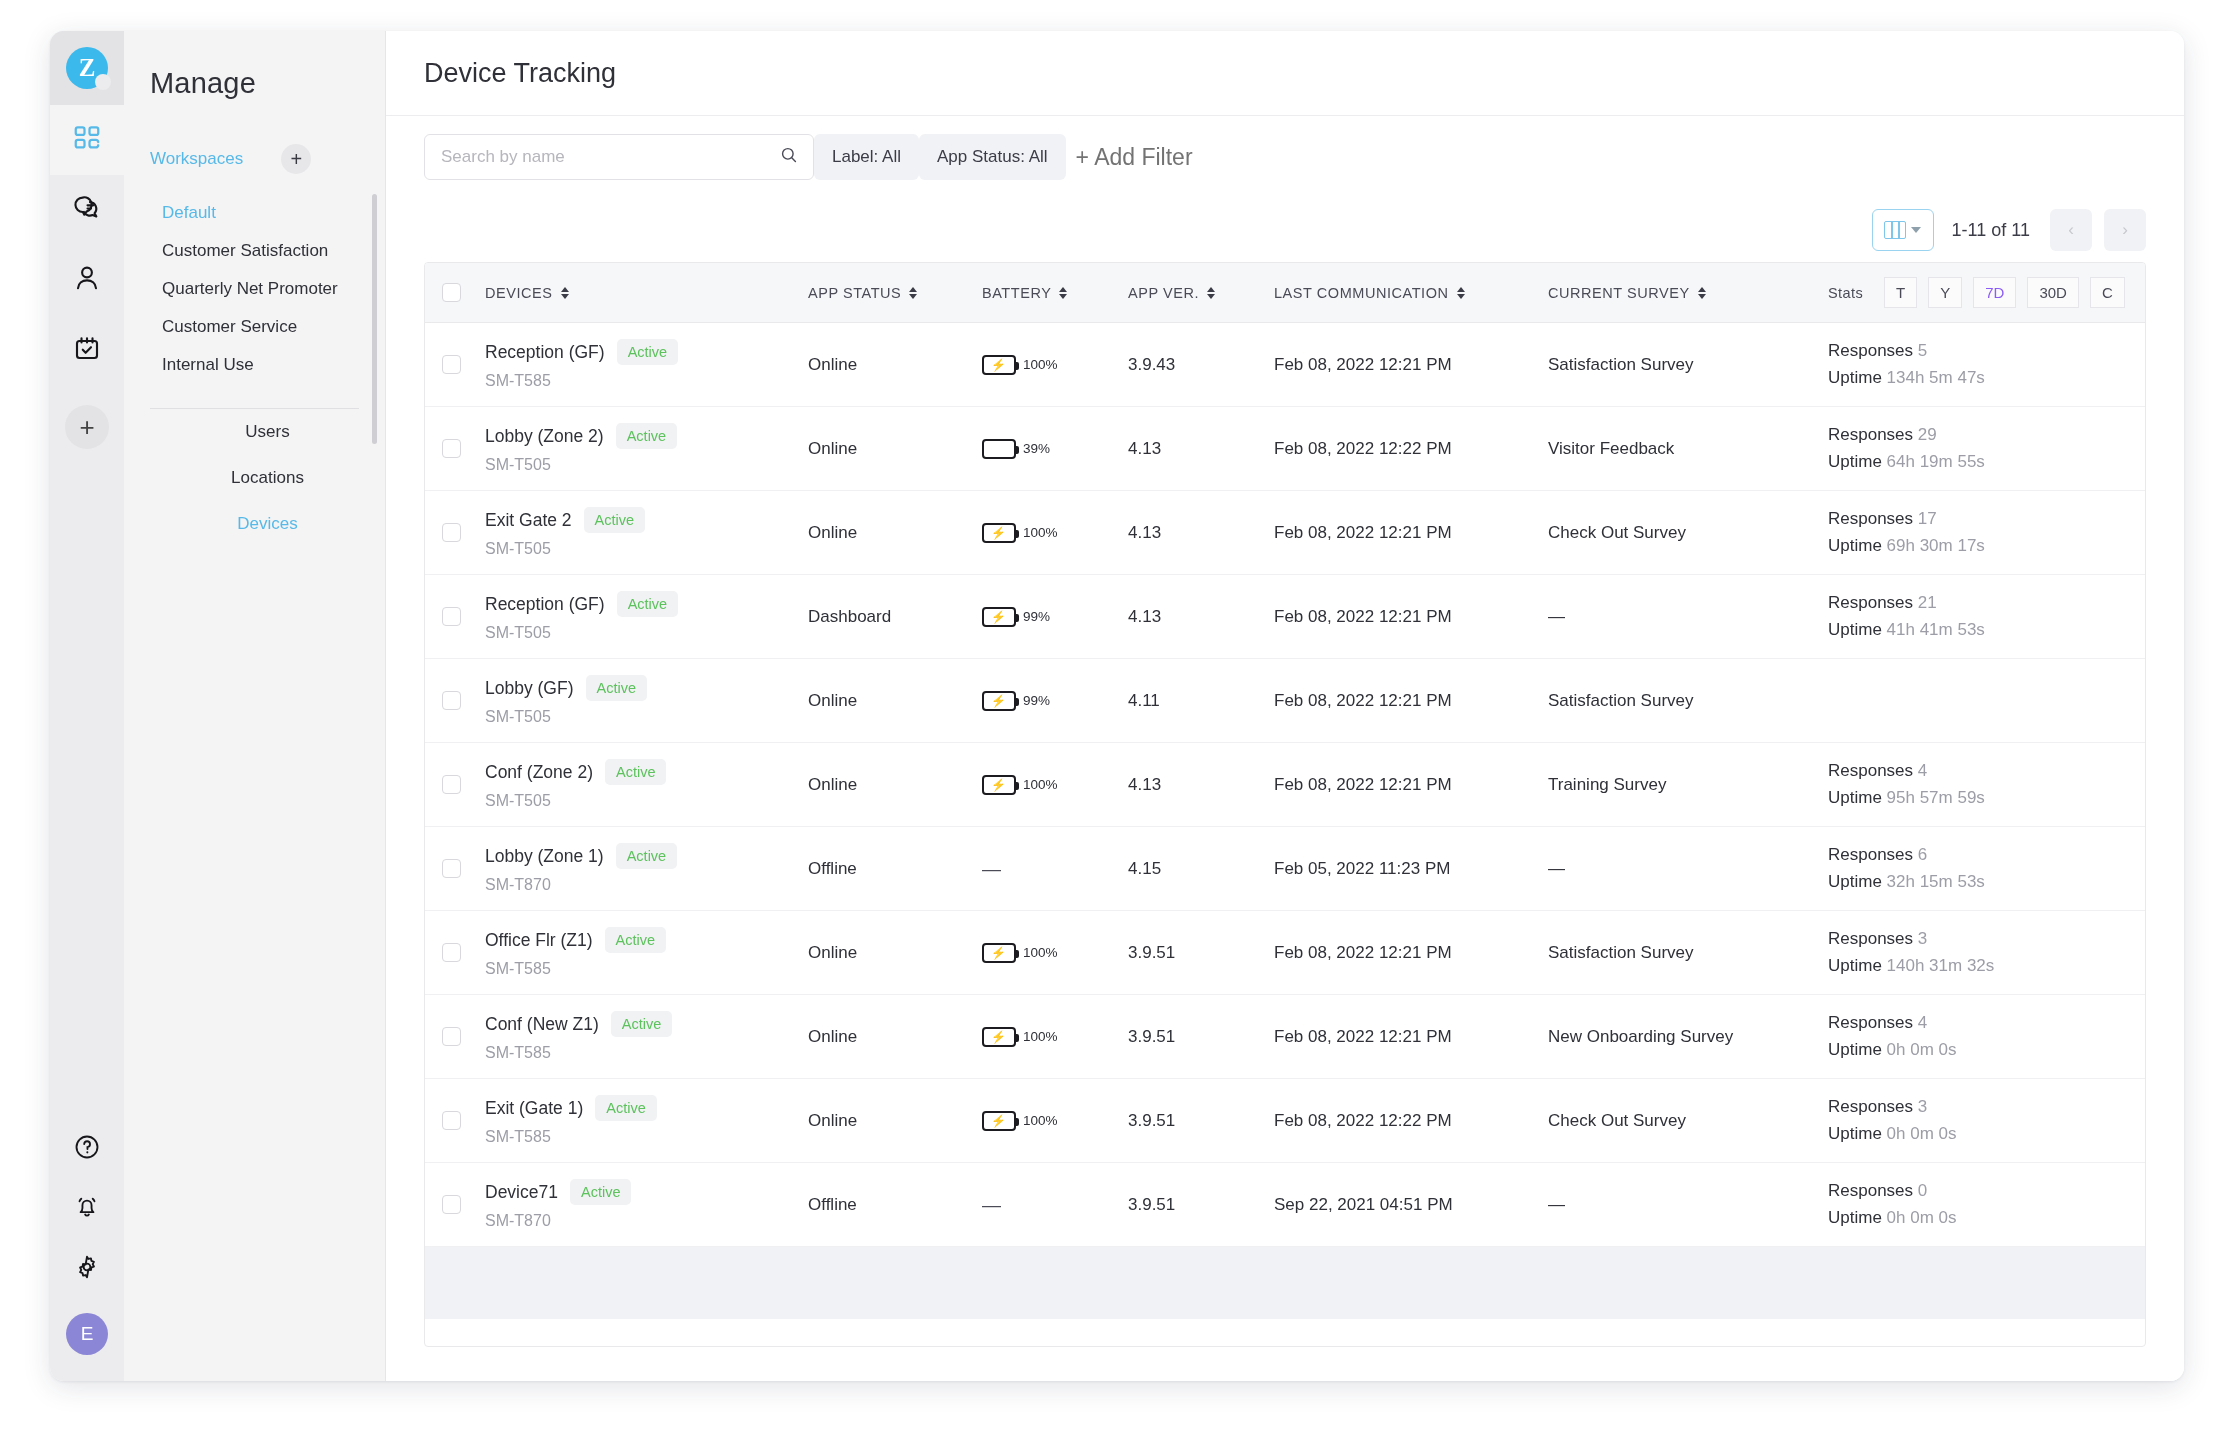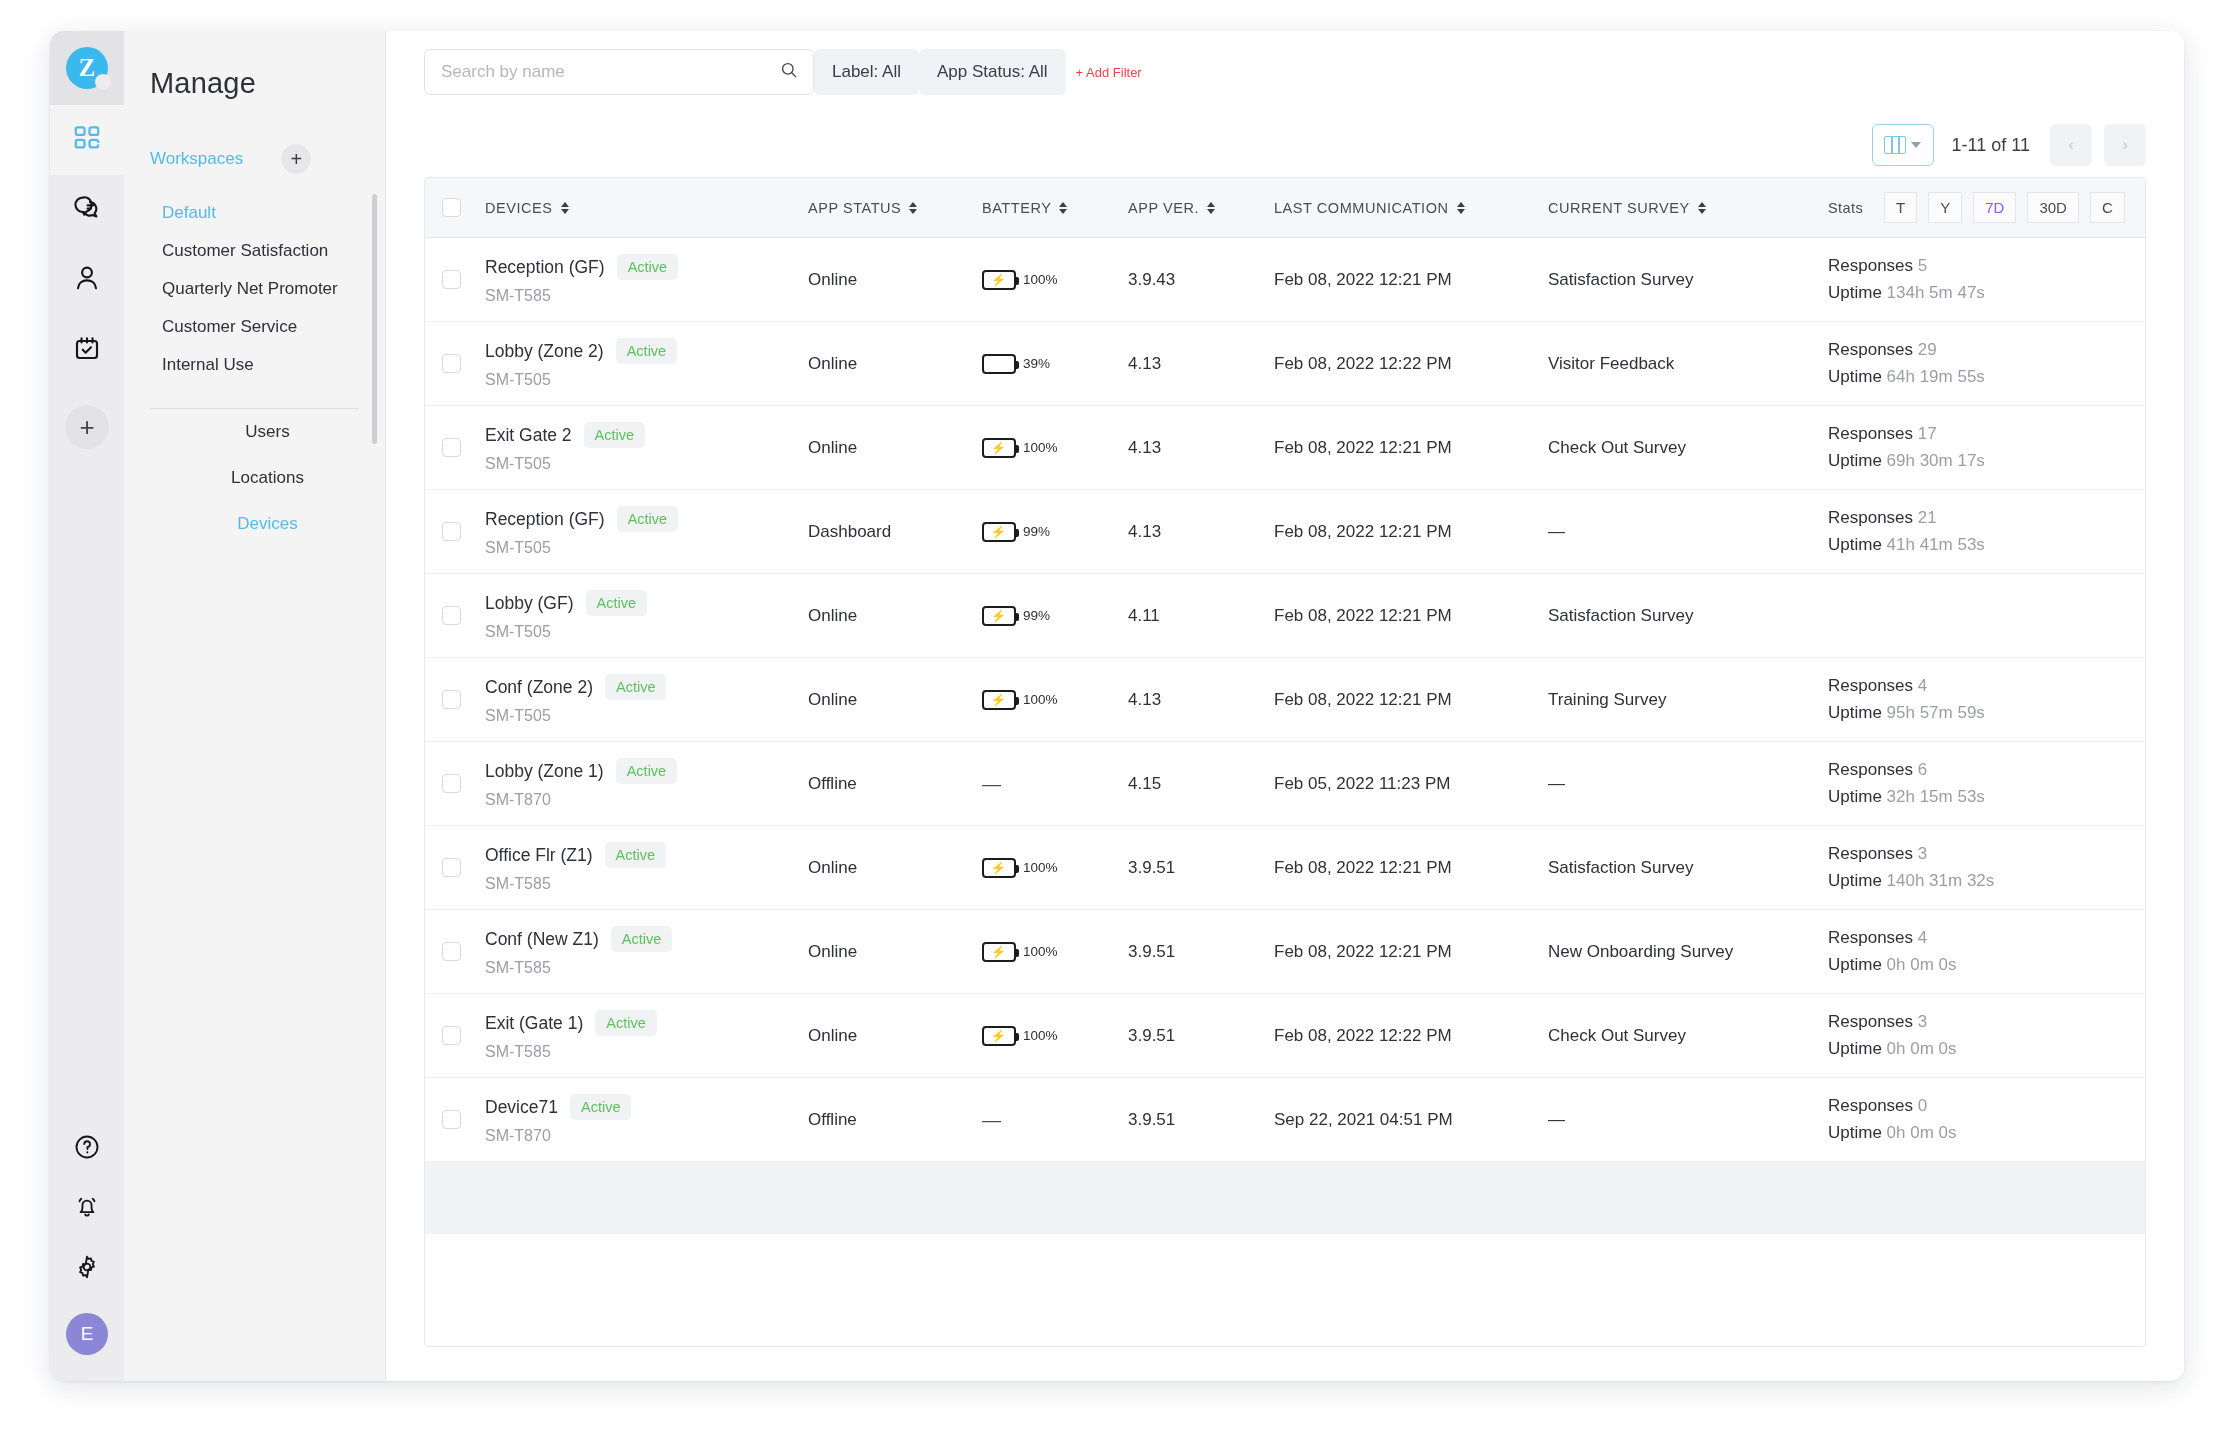--- a/index.html
+++ b/index.html
@@ -161,21 +161,21 @@
   }
   .search-box input::placeholder { color: #b6b6bd; }
   .chip {
     height: 46px; border-radius: 6px;
     background: #f1f2f5;
     display: flex; align-items: center;
     padding: 0 18px;
     font-size: 17px; color: #3b3c47;
     cursor: pointer;
   }
-  .add-filter { font-size: 13px; color: #ef4444; cursor: pointer; margin-left: 10px;}
+  .add-filter { font-size: 23px; color: #737373; cursor: pointer; margin-left: 10px;}
 
   
   .tbl-wrap {
     margin: 0 38px 0 38px;
     flex: 1;
     display: flex; flex-direction: column;
     min-height: 0;
   }
   .tbl-toolbar {
     height: 64px; flex: 0 0 64px;
@@ -397,20 +397,23 @@
 
       <div class="sb-div"></div>
 
       <div class="sb-link">Users</div>
       <div class="sb-link">Locations</div>
       <div class="sb-link sel">Devices</div>
     </div>
 
     <div class="main">
 
+      <div class="main-head">
+        <div class="page-title">Device Tracking</div>
+      </div>
 
       <div class="toolbar">
         <div class="search-box">
           <input type="text" placeholder="Search by name" style="">
           <span>
             <svg width="20" height="20" viewBox="0 0 24 24" fill="none" stroke="#4a4b57" stroke-width="1.7" stroke-linecap="round">
               <circle cx="10.6" cy="10.6" r="6.3"></circle>
                 <path d="M15.3 15.3l4.4 4.4"></path>
             </svg>
           </span>

